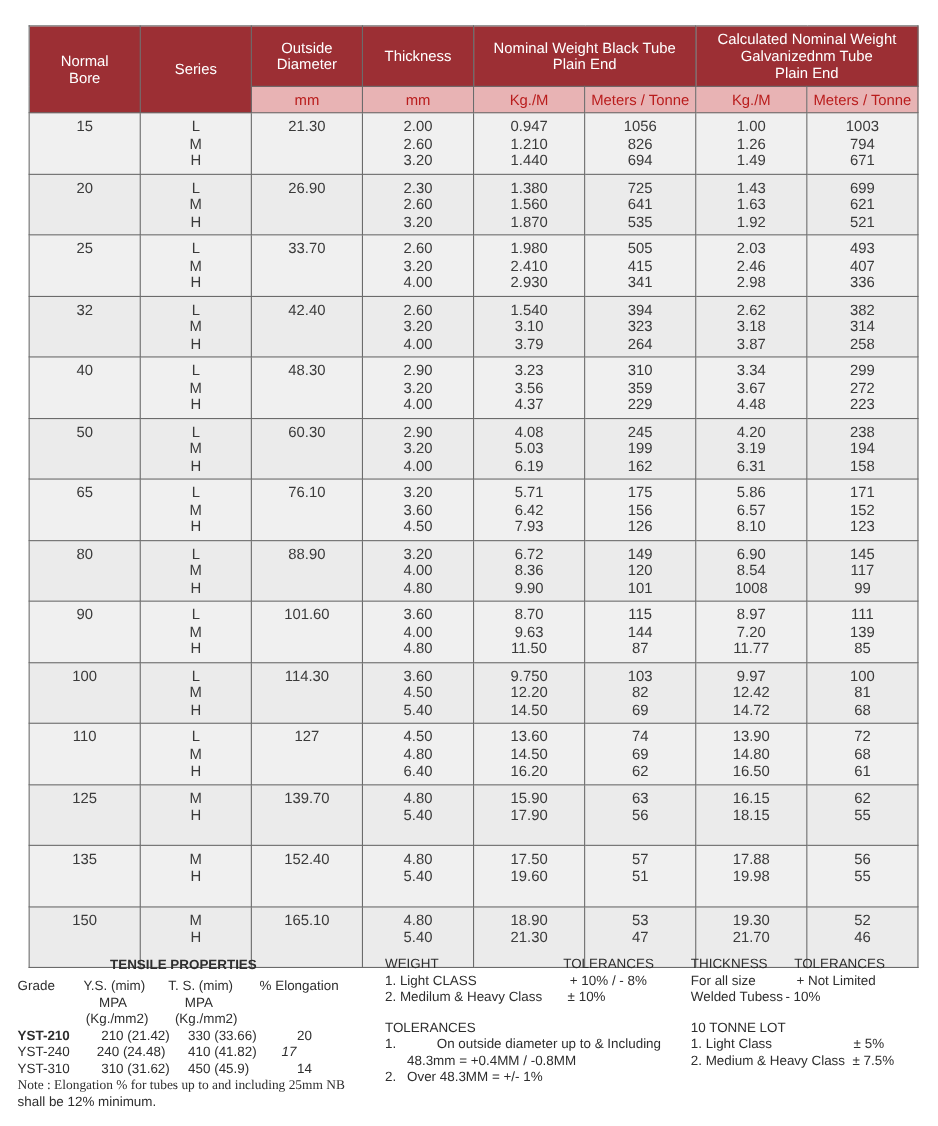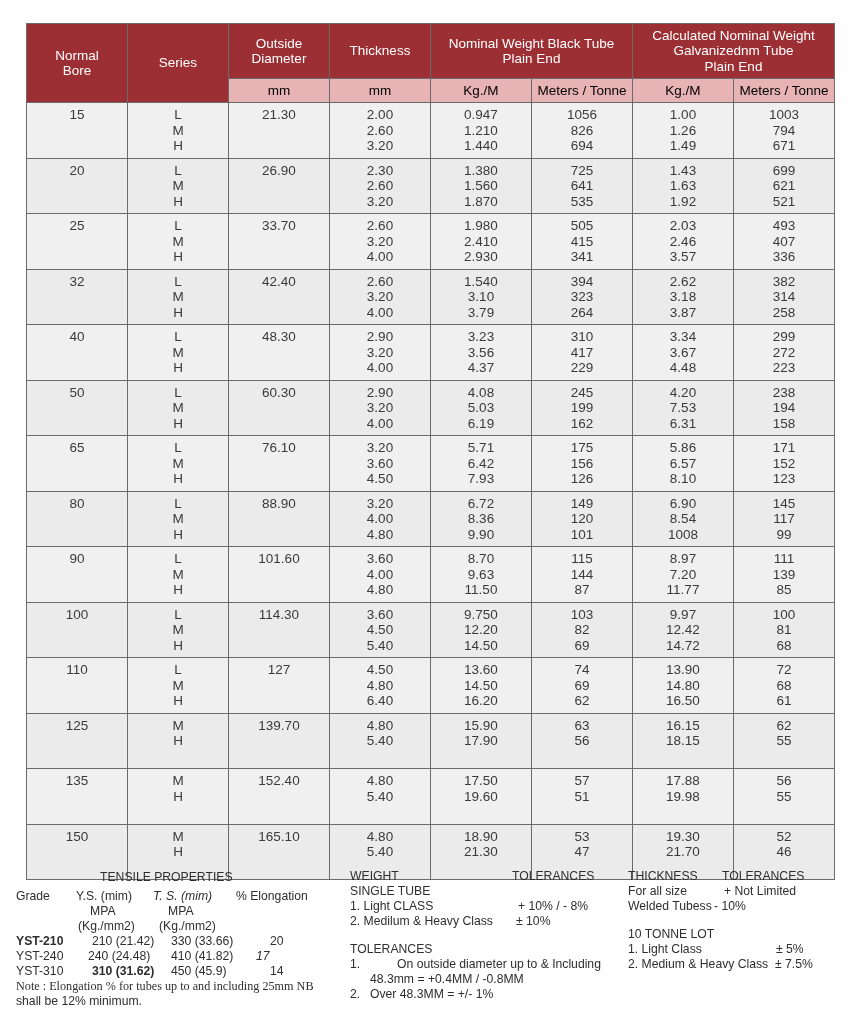--- a/index.html
+++ b/index.html
@@ -5,32 +5,32 @@
   html, body { margin:0; padding:0; background:#ffffff; }
   body { width:853px; height:1024px; position:relative; overflow:hidden;
          font-family:"Liberation Sans", sans-serif; color:#3a3a3a; }
   table.spec { position:absolute; left:26px; top:23px; width:807px;
                border-collapse:collapse; table-layout:fixed; }
   table.spec col { width:101px; }
   table.spec th, table.spec td { border:1px solid #6b6b6b; padding:0; }
   th.h1 { background:#9c2f34; color:#ffffff; font-weight:normal; font-size:13.5px;
           line-height:15.5px; text-align:center; vertical-align:middle; height:54px;
           border-color:#7a2226; }
-  th.h2 { background:#e8b3b4; color:#000000; font-weight:normal; font-size:13.5px;
+  th.h2 { background:#e8b3b4; color:#b91c1c; font-weight:normal; font-size:13.5px;
           height:23px; text-align:center; vertical-align:middle; border-color:#b98f90; }
   th.h1.tall { height:78px; }
   tbody tr.grp td { height:50.5px; vertical-align:top; text-align:center;
                     font-size:13.5px; line-height:15.5px; padding-top:4px; }
   tbody tr.grp:nth-child(odd) td { background:#f0f0f0; }
   tbody tr.grp:nth-child(even) td { background:#ebebeb; }
   tbody td .ln { display:block; }
   .notes { position:absolute; font-size:12.2px; line-height:15px; color:#2e2e2e; }
   .notes .row { position:relative; height:15px; white-space:nowrap; }
   .notes .row span { position:absolute; top:0; }
-  .title-b { font-weight:normal; }
+  .title-b { font-weight:bold; }
 </style>
 </head>
 <body>
 
 <table class="spec">
   <colgroup>
       <col>
       <col>
       <col>
       <col>
@@ -157,21 +157,21 @@
           <span class="ln">2.930</span>
         </td>
         <td>
           <span class="ln">505</span>
           <span class="ln">415</span>
           <span class="ln">341</span>
         </td>
         <td>
           <span class="ln">2.03</span>
           <span class="ln">2.46</span>
-          <span class="ln">3.57</span>
+          <span class="ln">2.98</span>
         </td>
         <td>
           <span class="ln">493</span>
           <span class="ln">407</span>
           <span class="ln">336</span>
         </td>
       </tr>
       <tr class="grp">
         <td>
           <span class="ln">32</span>
@@ -227,21 +227,21 @@
           <span class="ln">3.20</span>
           <span class="ln">4.00</span>
         </td>
         <td>
           <span class="ln">3.23</span>
           <span class="ln">3.56</span>
           <span class="ln">4.37</span>
         </td>
         <td>
           <span class="ln">310</span>
-          <span class="ln">417</span>
+          <span class="ln">359</span>
           <span class="ln">229</span>
         </td>
         <td>
           <span class="ln">3.34</span>
           <span class="ln">3.67</span>
           <span class="ln">4.48</span>
         </td>
         <td>
           <span class="ln">299</span>
           <span class="ln">272</span>
@@ -270,21 +270,21 @@
           <span class="ln">5.03</span>
           <span class="ln">6.19</span>
         </td>
         <td>
           <span class="ln">245</span>
           <span class="ln">199</span>
           <span class="ln">162</span>
         </td>
         <td>
           <span class="ln">4.20</span>
-          <span class="ln">7.53</span>
+          <span class="ln">3.19</span>
           <span class="ln">6.31</span>
         </td>
         <td>
           <span class="ln">238</span>
           <span class="ln">194</span>
           <span class="ln">158</span>
         </td>
       </tr>
       <tr class="grp">
         <td>
@@ -575,21 +575,21 @@
     </tbody>
 </table>
 
 <div class="notes" style="left:16px; top:870px; width:310px;">
   <div class="row" style="height:16px;">
       <span class="title-b" style="left:84px;">TENSILE PROPERTIES</span>
     </div>
   <div class="row" style="margin-top:3px;">
     <span style="left:0;">Grade</span>
     <span style="left:60px;">Y.S. (mim)</span>
-    <span style="left:137px;font-style:italic;">T. S. (mim)</span>
+    <span style="left:137px;">T. S. (mim)</span>
     <span style="left:220px;">% Elongation</span>
   </div>
   <div class="row">
     <span style="left:74px;">MPA</span>
     <span style="left:152px;">MPA</span>
   </div>
   <div class="row">
     <span style="left:62px;">(Kg./mm2)</span>
     <span style="left:143px;">(Kg./mm2)</span>
   </div>
@@ -601,42 +601,39 @@
         <span style="left: 254px;">20</span>
       </div>
       <div class="row">
         <span style="left: 0px;">YST-240</span>
         <span style="left: 72px;">240  (24.48)</span>
         <span style="left: 155px;">410 (41.82)</span>
         <span style="left: 240px; font-style: italic;">17</span>
       </div>
       <div class="row">
         <span style="left: 0px;">YST-310</span>
-        <span style="left: 76px; font-weight: bold;">310 (31.62)</span>
+        <span style="left: 76px;">310 (31.62)</span>
         <span style="left: 155px;">450 (45.9)</span>
         <span style="left: 254px;">14</span>
       </div>
     </div>
   <div class="row">
       <span style="left:0;font-family:Liberation Serif, serif;">Note : Elongation % for tubes up to and including 25mm NB</span>
     </div>
   <div class="row">
       <span style="left:0;">shall be 12% minimum.</span>
     </div>
 </div>
 
 <div class="notes" style="left:350px; top:869px; width:260px;">
   <div class="row">
     <span style="left:0;">WEIGHT</span>
     <span style="left:162px;">TOLERANCES</span>
   </div>
   <div class="row">
-      <span style="left:0;">SINGLE TUBE</span>
-    </div>
-  <div class="row">
     <span style="left:0;">1. Light CLASS</span>
     <span style="left:168px;">+ 10% / - 8%</span>
   </div>
   <div class="row">
     <span style="left:0;">2. Medilum &amp;  Heavy Class</span>
     <span style="left:166px;">± 10%</span>
   </div>
   <div class="row" style="height:13px;"></div>
   <div class="row">
       <span style="left:0;">TOLERANCES</span>

